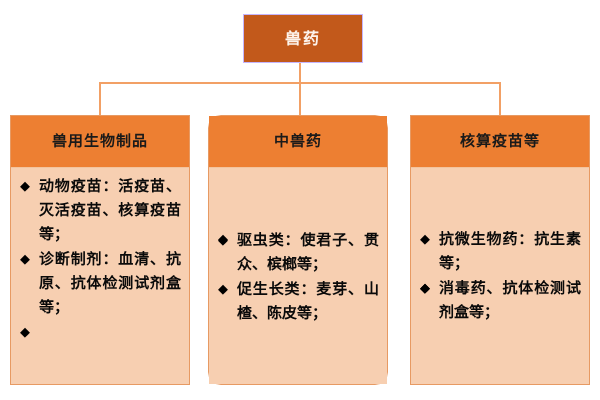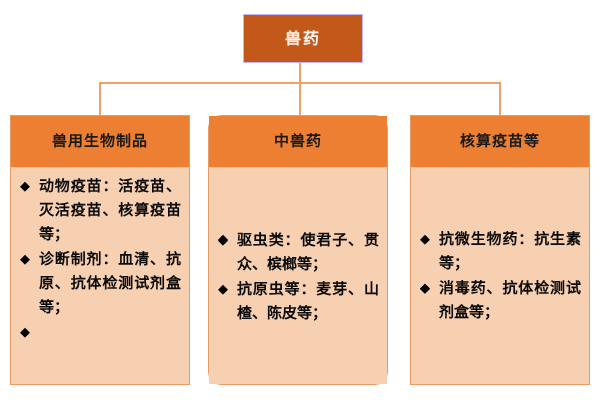--- a/index.html
+++ b/index.html
@@ -200,21 +200,21 @@
       <ul class="bullet-list">
         <li class="bullet-item">
           <span class="bullet-glyph">◆</span>
         </li>
         <li class="bullet-item">
           <span class="bullet-glyph">◆</span>
           <span class="bullet-text">驱虫类：使君子、贯众、槟榔等；</span>
         </li>
         <li class="bullet-item">
           <span class="bullet-glyph">◆</span>
-          <span class="bullet-text">抗原虫等：麦芽、山楂、陈皮等；</span>
+          <span class="bullet-text">促生长类：麦芽、山楂、陈皮等；</span>
         </li>
       </ul>
     </div>
   </div>
 
   <div class="column" id="col-2">
     <div class="col-header">
       <span class="col-header-label">核算疫苗等</span>
     </div>
     <div class="col-body align-center">

